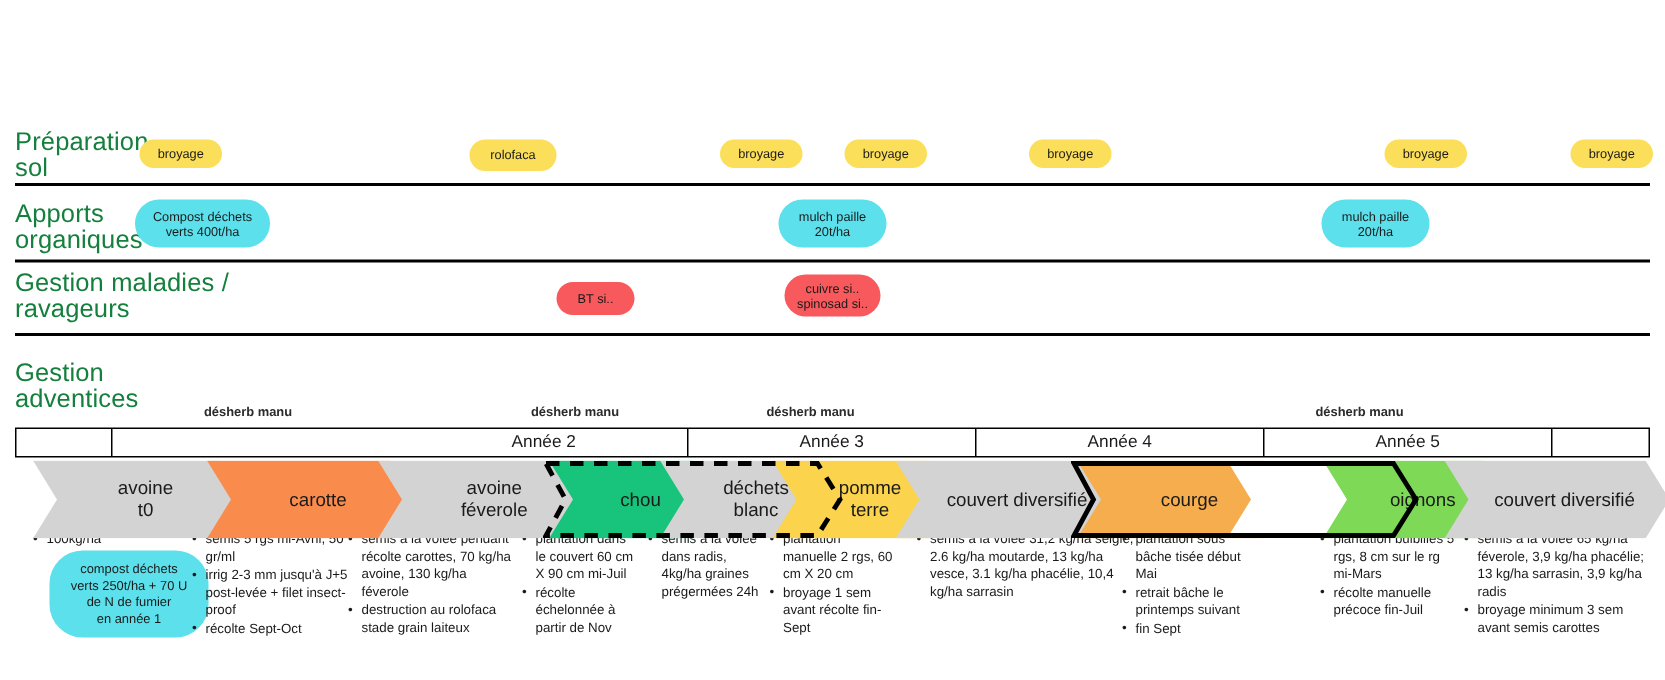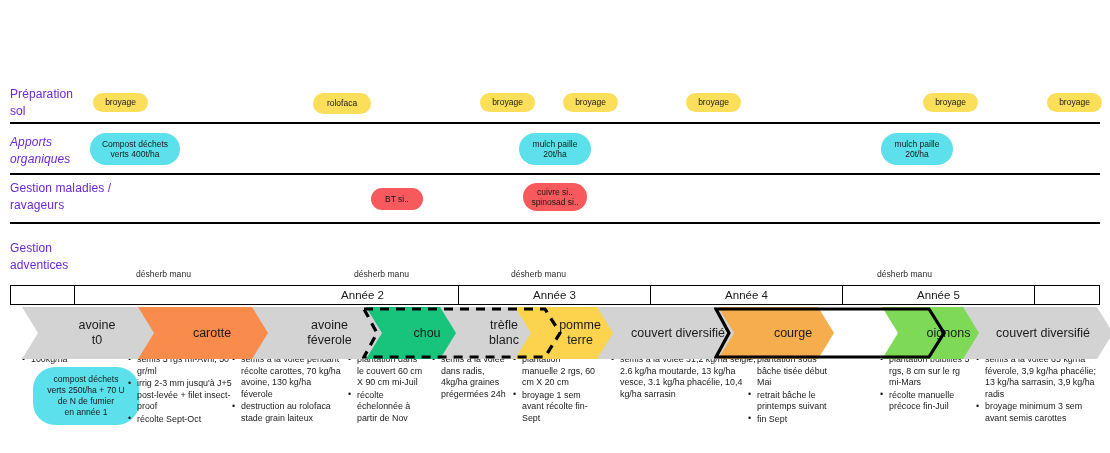--- a/index.html
+++ b/index.html
@@ -12,23 +12,23 @@
     position: relative;
     font-family: "Liberation Sans", sans-serif;
     color: #1a1a1a;
     overflow: hidden;
   }
 
   
   .row-label {
     position: absolute;
     left: 10px;
-    font-size: 12px;
+    font-size: 17px;
     line-height: 17px;
-    color: #6d28d9;
+    color: #15803d;
     letter-spacing: .1px;
     white-space: pre-line;
   }
 
   
   .hrule {
     position: absolute;
     left: 10px;
     width: 1090px;
     height: 1.6px;
@@ -53,20 +53,21 @@
   .badge.cyan   { background: #5BE0EC; }
   .badge.red    { background: #F8595C; }
 
   
   .desherb {
     position: absolute;
     font-size: 8.6px;
     line-height: 10px;
     color: #2b2b2b;
     white-space: nowrap;
+    font-weight: bold;
   }
 
   
   #year-bar {
     position: absolute;
     left: 10px; top: 285px;
     width: 1090px; height: 20px;
     border: 1.6px solid #000;
     background: #fff;
   }
@@ -133,21 +134,21 @@
     left: -9px; top: -0.5px;
     font-size: 9px;
     color: #1a1a1a;
   }
 </style>
 </head>
 <body>
 
 <div class="row-label" style="top:86px;">Préparation
 sol</div>
-<div class="row-label" style="top:134px;font-style:italic;">Apports
+<div class="row-label" style="top:134px;">Apports
 organiques</div>
 <div class="row-label" style="top:180px;">Gestion maladies /
 ravageurs</div>
 <div class="row-label" style="top:240px;">Gestion
 adventices</div>
 
 <div class="hrule" style="top:122px;"></div>
 <div class="hrule" style="top:173px;"></div>
 <div class="hrule" style="top:222px;"></div>
 
@@ -189,21 +190,21 @@
     <div class="year-cell" style="left: 832px; width: 192px;">Année 5</div>
     <div class="year-cell last" style="left: 1024px; width: 64px;"></div>
   </div>
 <div id="chevron-band">
     <div class="chev" style="left: 22px; width: 140px; background: rgb(211, 211, 211); z-index: 1;">avoine
 t0</div>
     <div class="chev" style="left: 138px; width: 138px; background: rgb(249, 139, 76); z-index: 2;">carotte</div>
     <div class="chev" style="left: 252px; width: 145px; background: rgb(211, 211, 211); z-index: 3;">avoine
 féverole</div>
     <div class="chev" style="left: 366px; width: 112px; background: rgb(24, 196, 124); z-index: 4;">chou</div>
-    <div class="chev" style="left: 440px; width: 118px; background: rgb(211, 211, 211); z-index: 5;">trèfle
+    <div class="chev" style="left: 440px; width: 118px; background: rgb(211, 211, 211); z-index: 5;">déchets
 blanc</div>
     <div class="chev" style="left: 515px; width: 120px; background: rgb(251, 211, 77); z-index: 6;">pomme
 terre</div>
     <div class="chev" style="left: 597px; width: 152px; background: rgb(211, 211, 211); z-index: 7;">couvert diversifié</div>
     <div class="chev" style="left: 718px; width: 140px; background: rgb(245, 173, 78); z-index: 8;">courge</div>
     <div class="chev" style="left: 818px; width: 120px; background: rgb(255, 255, 255); z-index: 9;"></div>
     <div class="chev" style="left: 882px; width: 123px; background: rgb(126, 217, 87); z-index: 10;">oignons</div>
     <div class="chev" style="left: 963px; width: 150px; background: rgb(211, 211, 211); z-index: 11;">couvert diversifié</div>
     <div class="outline" style="left: 362px; width: 200px; z-index: 50;">
       <svg width="200" height="52" viewBox="0 0 200 52">

